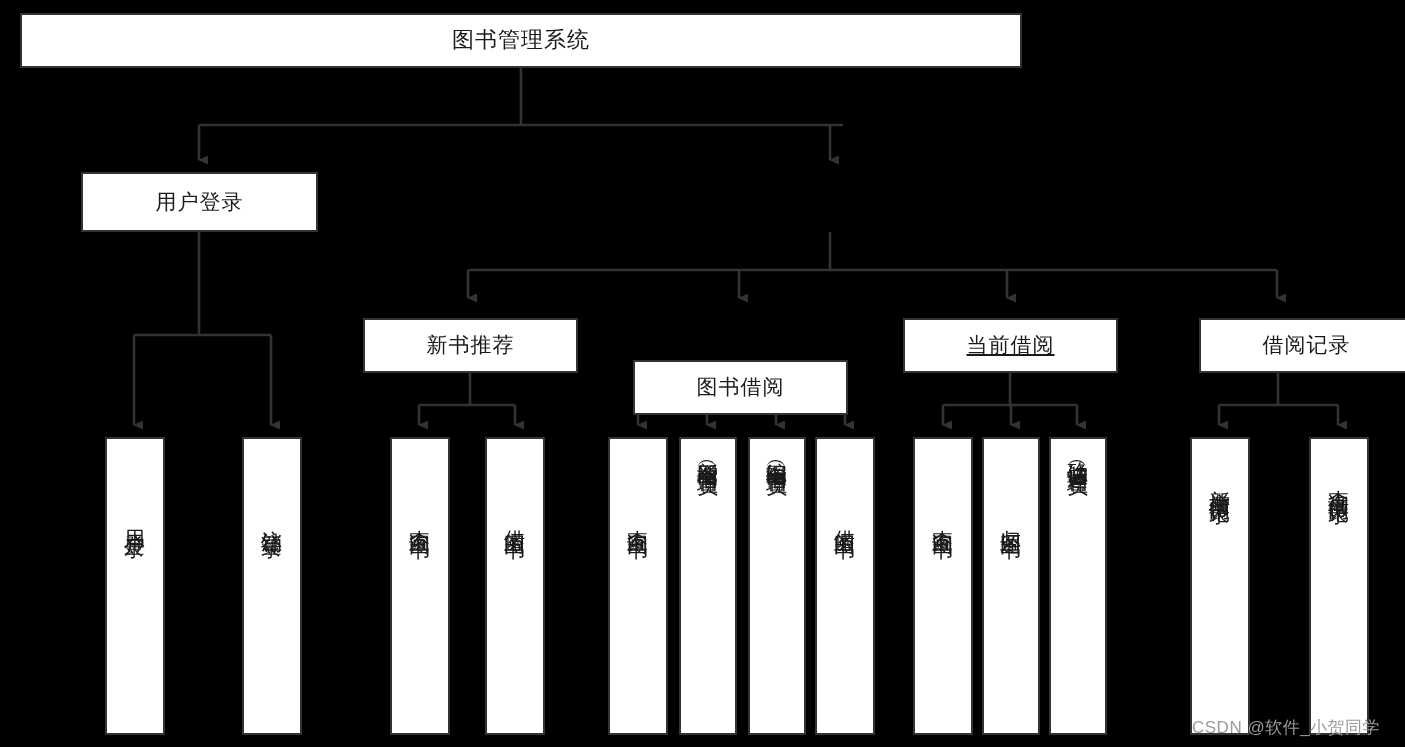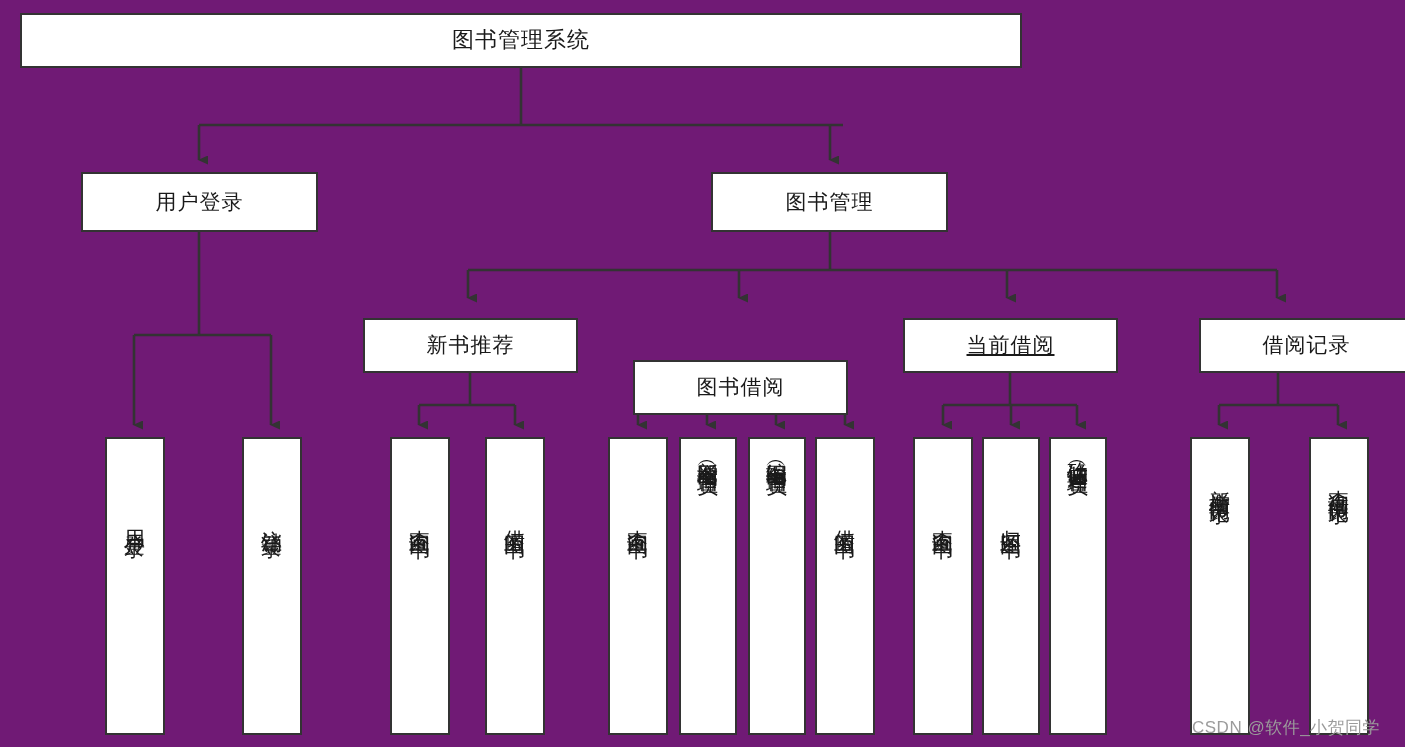--- a/index.html
+++ b/index.html
@@ -9,21 +9,21 @@
     background: #ffffff;
   }
   body {
     font-family: "Liberation Sans", "DejaVu Sans", sans-serif;
     -webkit-font-smoothing: antialiased;
   }
   #diagram-root {
     position: relative;
     width: 1405px;
     height: 747px;
-    background: #701a75;
+    background: #000000;
     overflow: hidden;
   }
   #edges-layer {
     position: absolute;
     left: 0;
     top: 0;
     width: 1405px;
     height: 747px;
     pointer-events: none;
   }
@@ -138,23 +138,20 @@
     </g>
   </svg>
 
   <div class="node horiz" id="node-root" style="left:20px; top:13px; width:1002px; height:55px;">
     <span class="node-label">图书管理系统</span>
   </div>
 
   <div class="node horiz" style="left:81px; top:172px; width:237px; height:60px;">
     <span class="node-label">用户登录</span>
   </div>
-  <div class="node horiz" style="left:711px; top:172px; width:237px; height:60px;">
-    <span class="node-label">图书管理</span>
-  </div>
 
   <div class="node horiz" style="left:363px; top:318px; width:215px; height:55px;">
     <span class="node-label">新书推荐</span>
   </div>
   <div class="node horiz" style="left:633px; top:318px; width:215px; height:55px;margin-top:42px;">
     <span class="node-label">图书借阅</span>
   </div>
   <div class="node horiz" style="left:903px; top:318px; width:215px; height:55px;text-decoration:underline;">
     <span class="node-label">当前借阅</span>
   </div>

